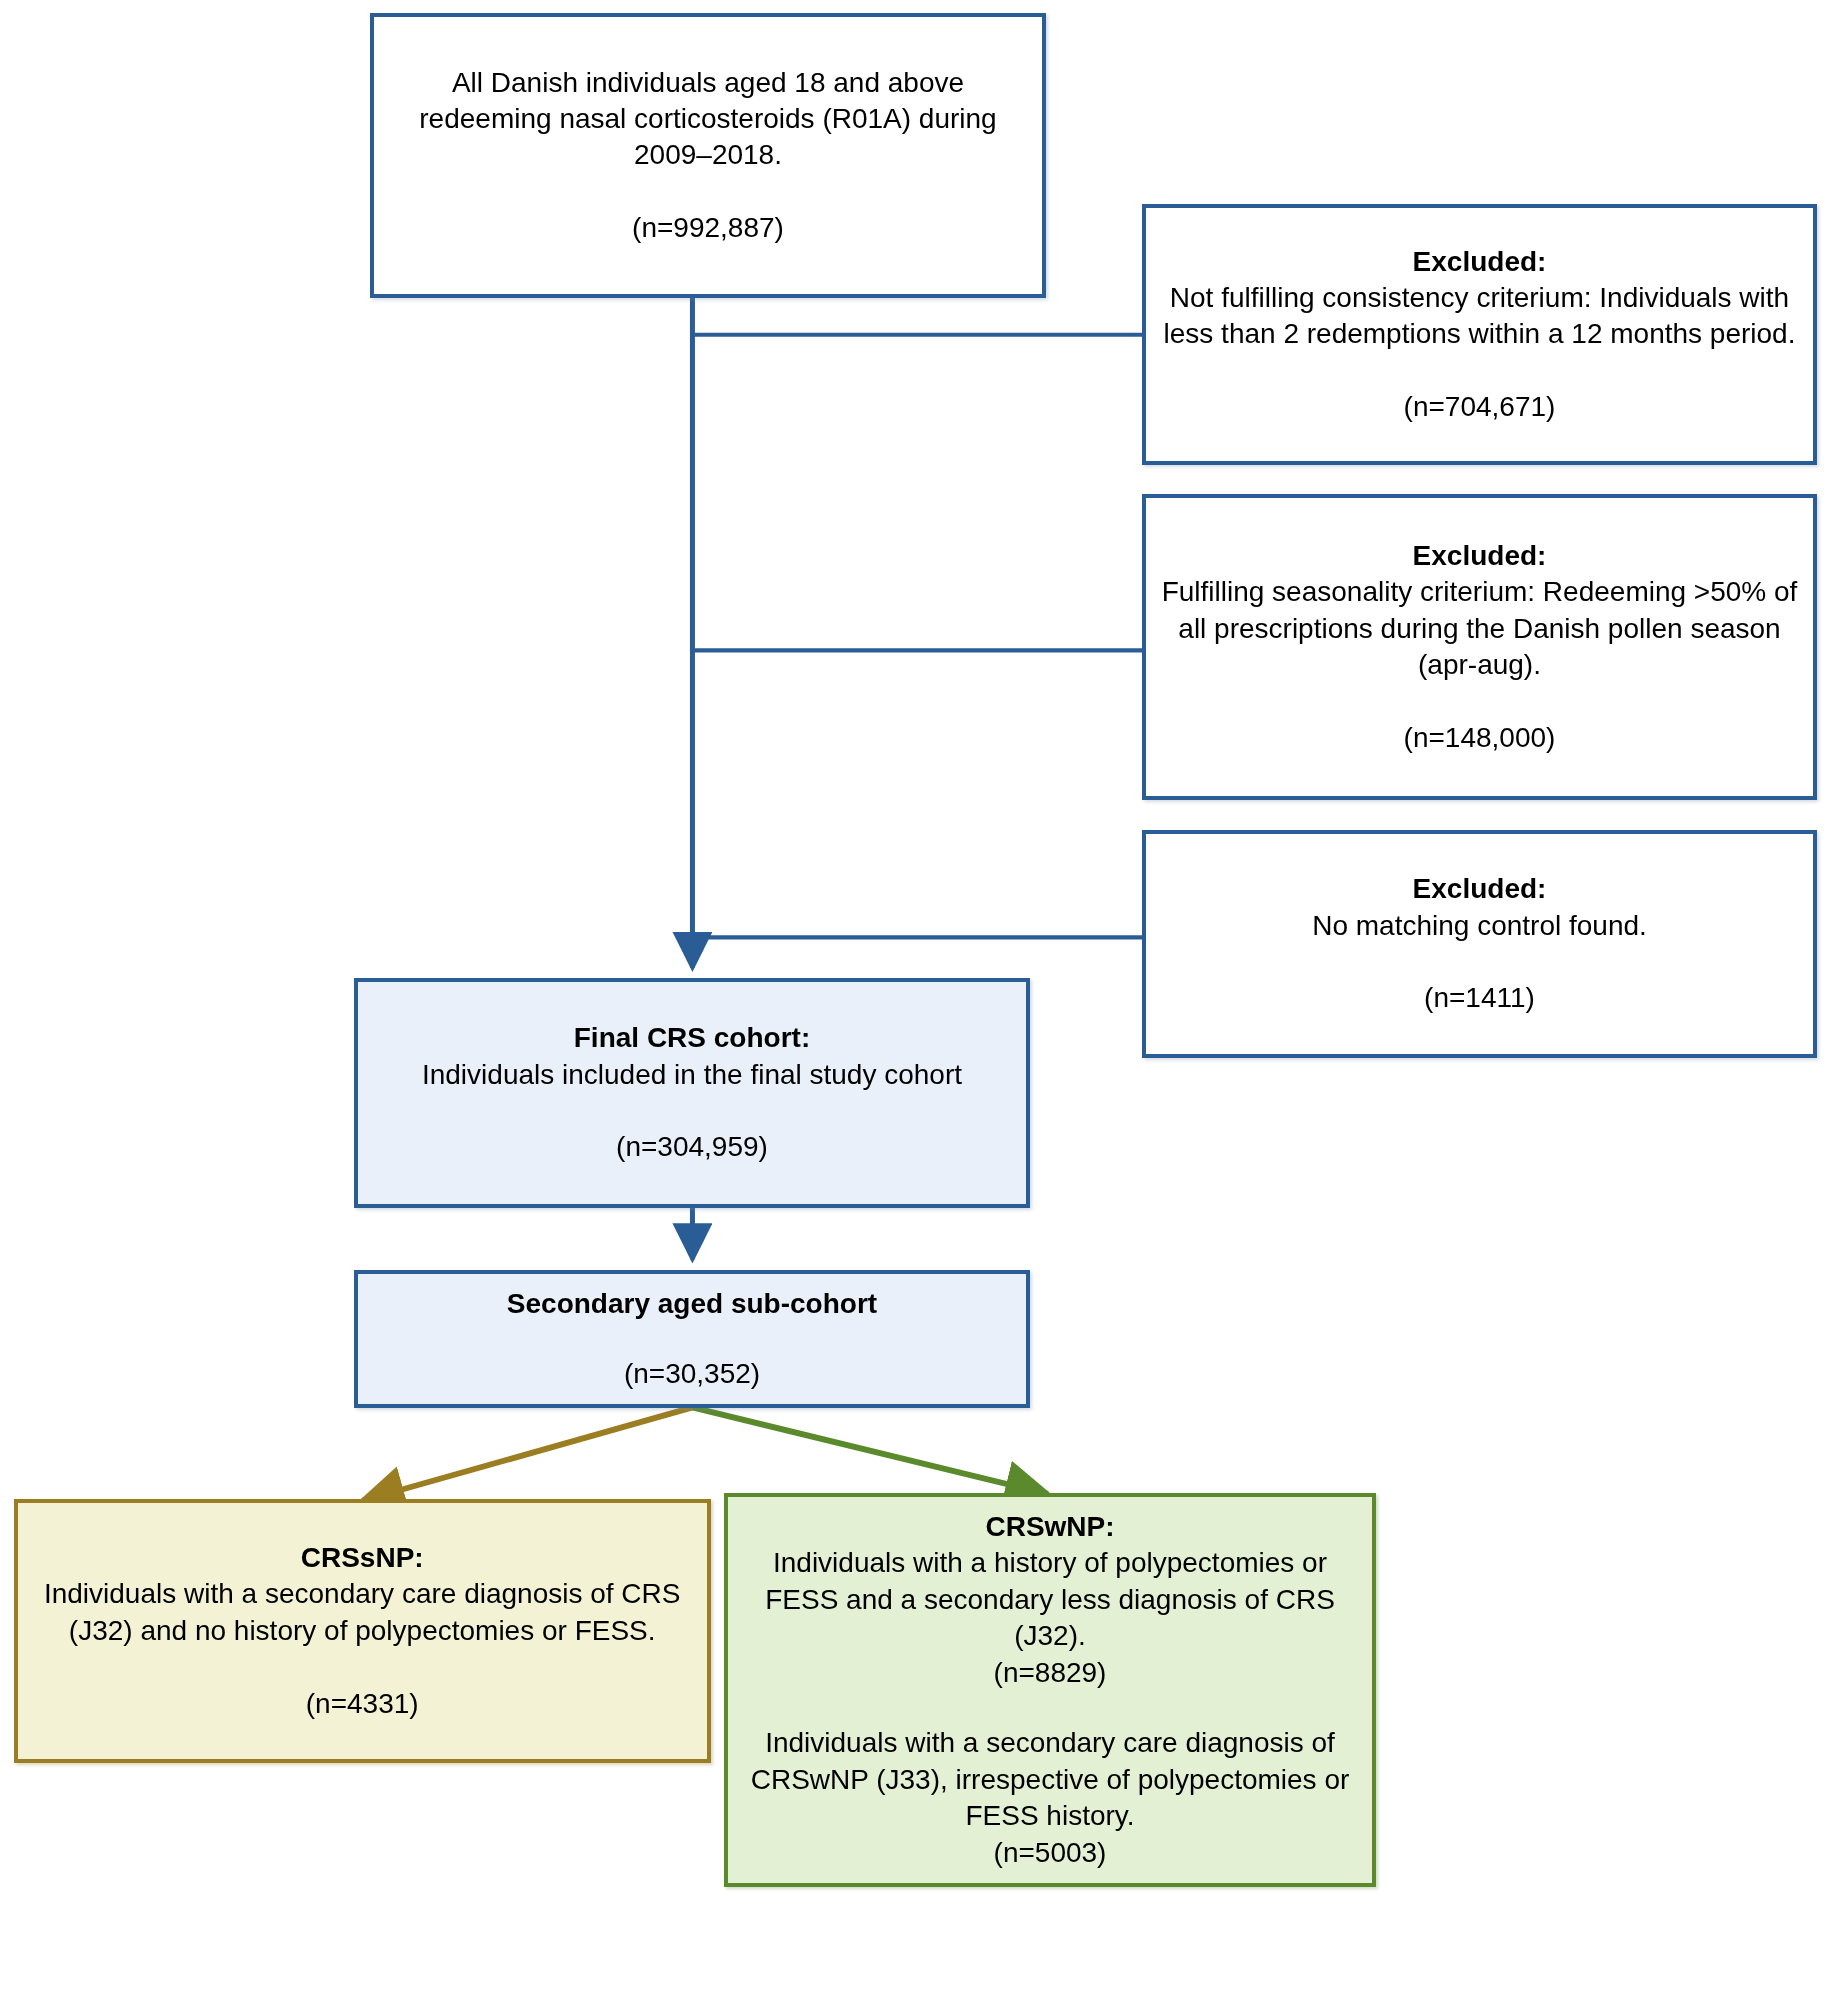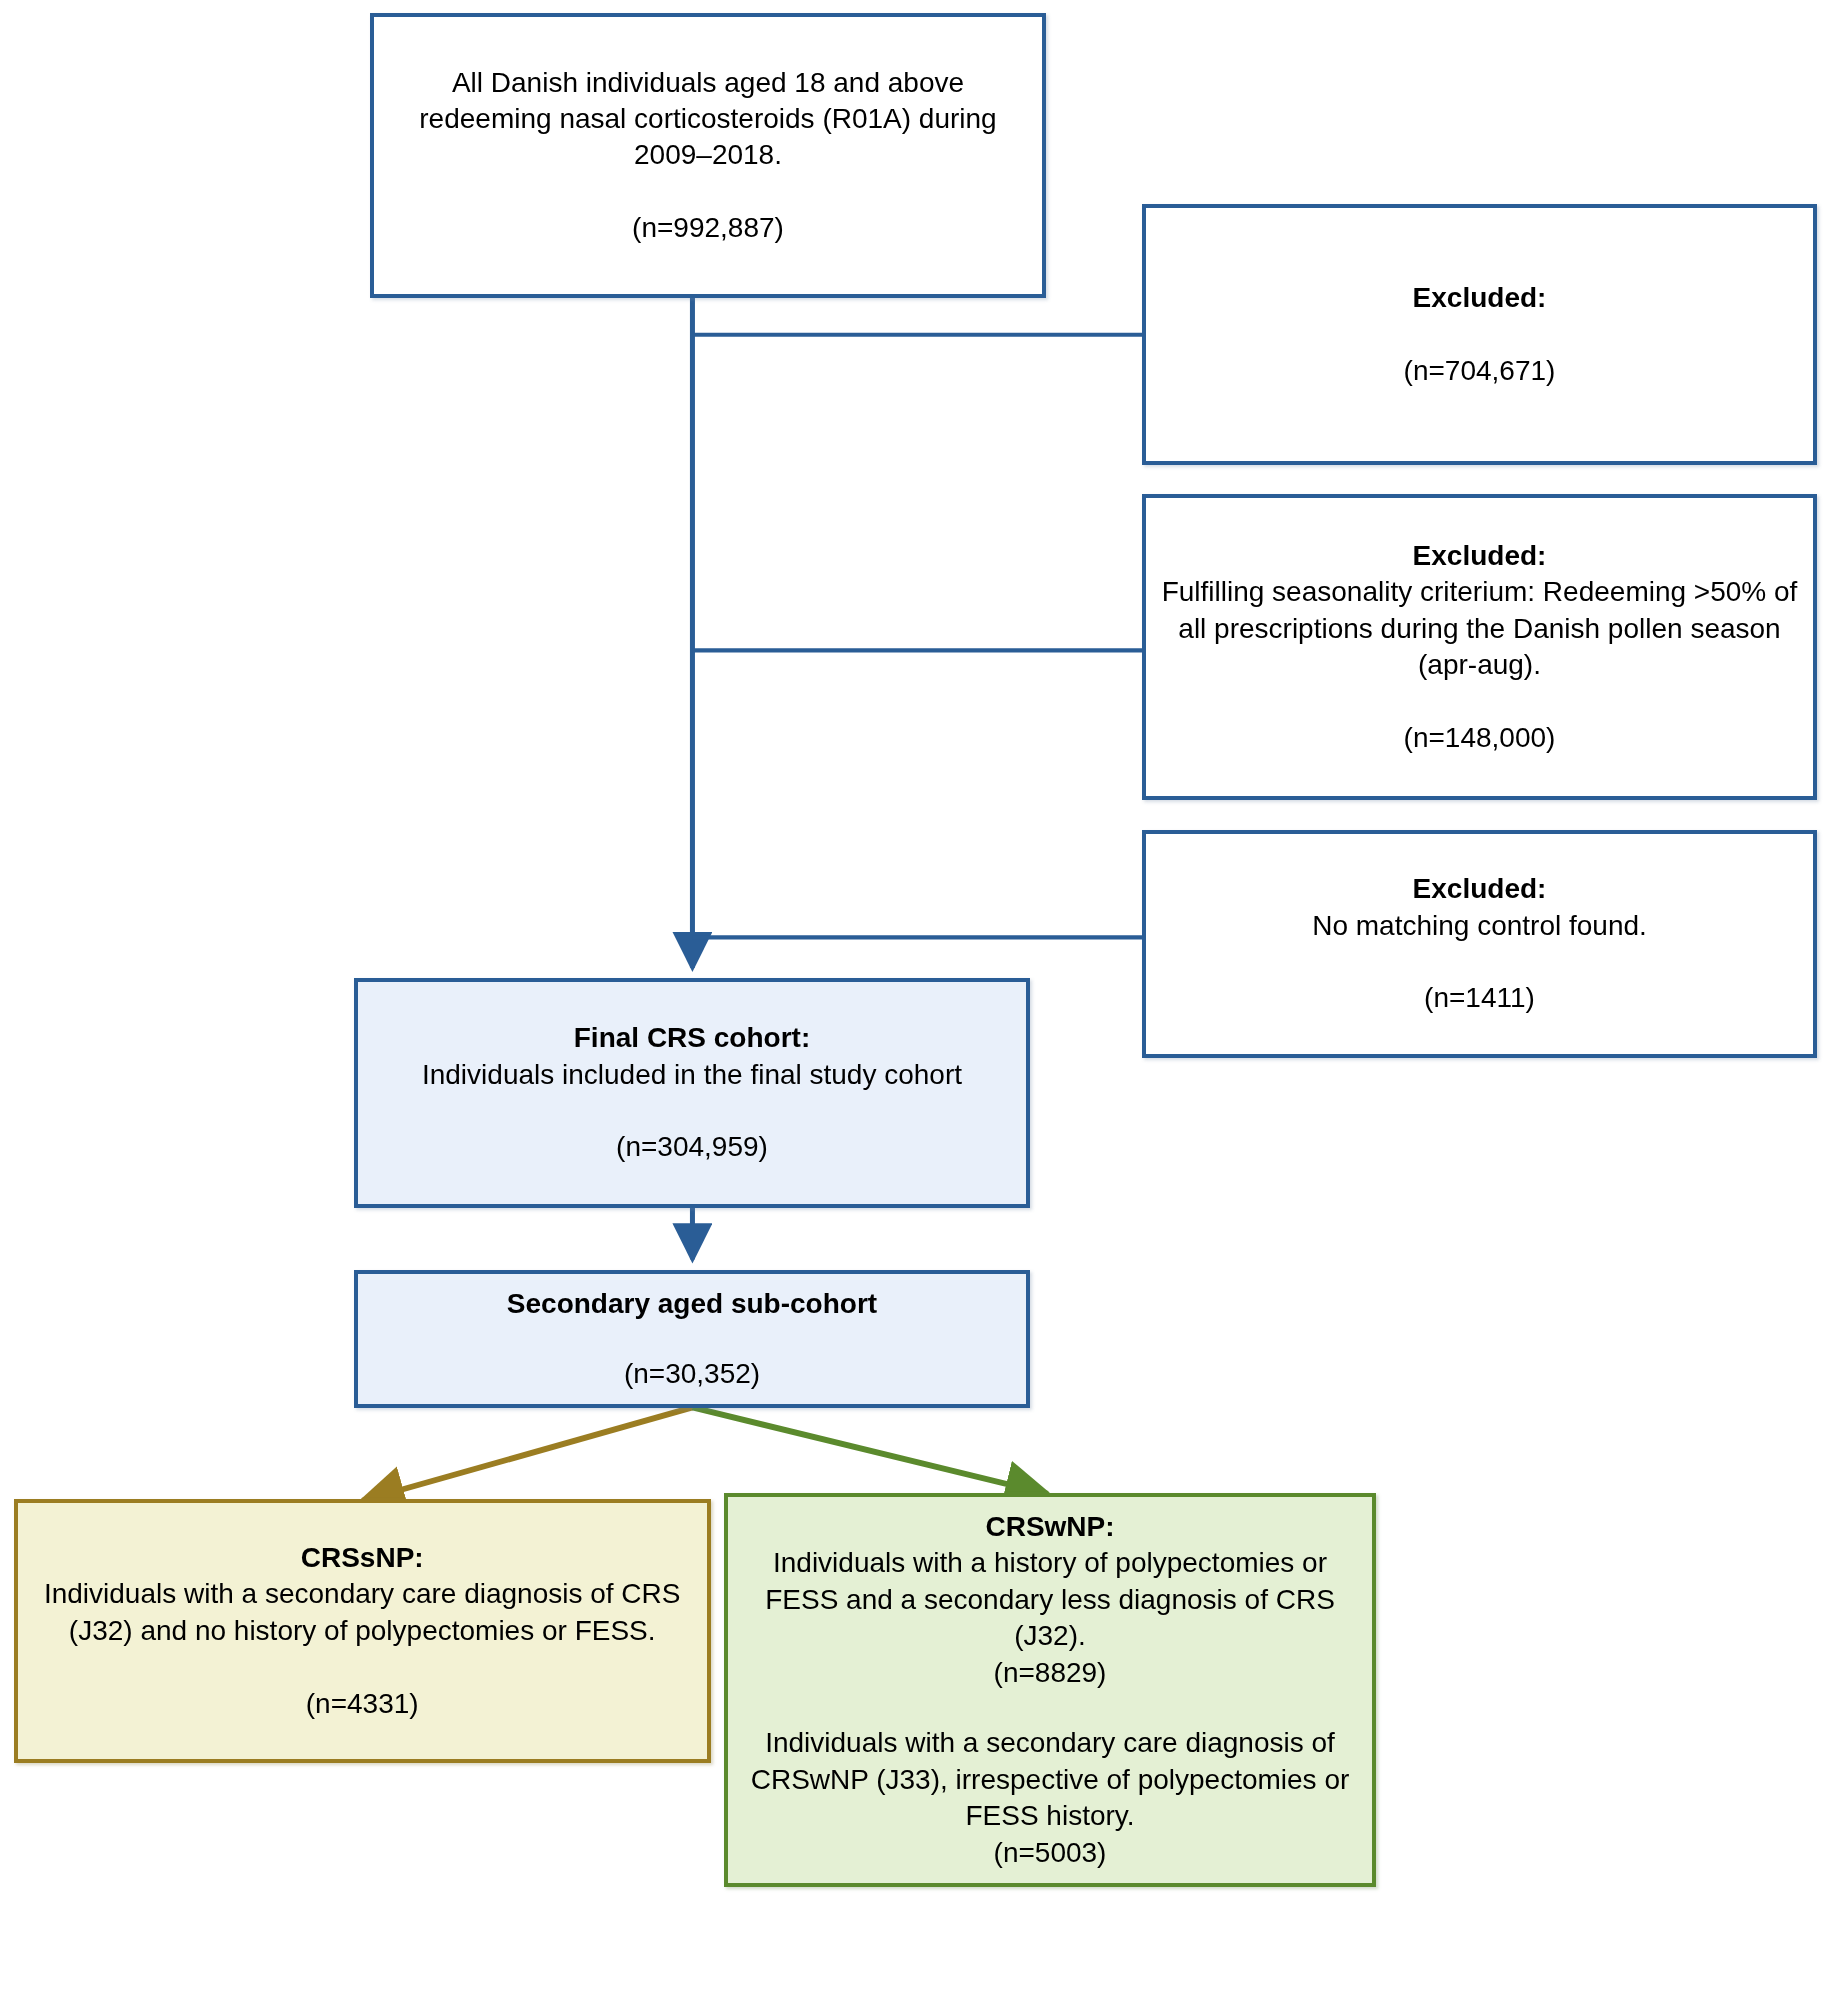--- a/index.html
+++ b/index.html
@@ -109,20 +109,21 @@
   </svg>
 
   <div class="node box-blue" style="left:354px; top:13px; width:676px; height:285px;margin-left:16px;">
     <span class="para">All Danish individuals aged 18 and above redeeming nasal corticosteroids (R01A) during 2009–2018.</span>
     <span class="blank"></span>
     <span class="n">(n=992,887)</span>
   </div>
 
   <div class="node box-blue" style="left:1142px; top:204px; width:675px; height:261px;">
     <span class="ttl">Excluded:</span>
+    <span class="para">Not fulfilling consistency criterium: Individuals with less than 2 redemptions within a 12 months period.</span>
     <span class="blank"></span>
     <span class="n">(n=704,671)</span>
   </div>
 
   <div class="node box-blue" style="left:1142px; top:494px; width:675px; height:306px;">
     <span class="ttl">Excluded:</span>
     <span class="para">Fulfilling seasonality criterium: Redeeming &gt;50% of all prescriptions during the Danish pollen season (apr-aug).</span>
     <span class="blank"></span>
     <span class="n">(n=148,000)</span>
   </div>

